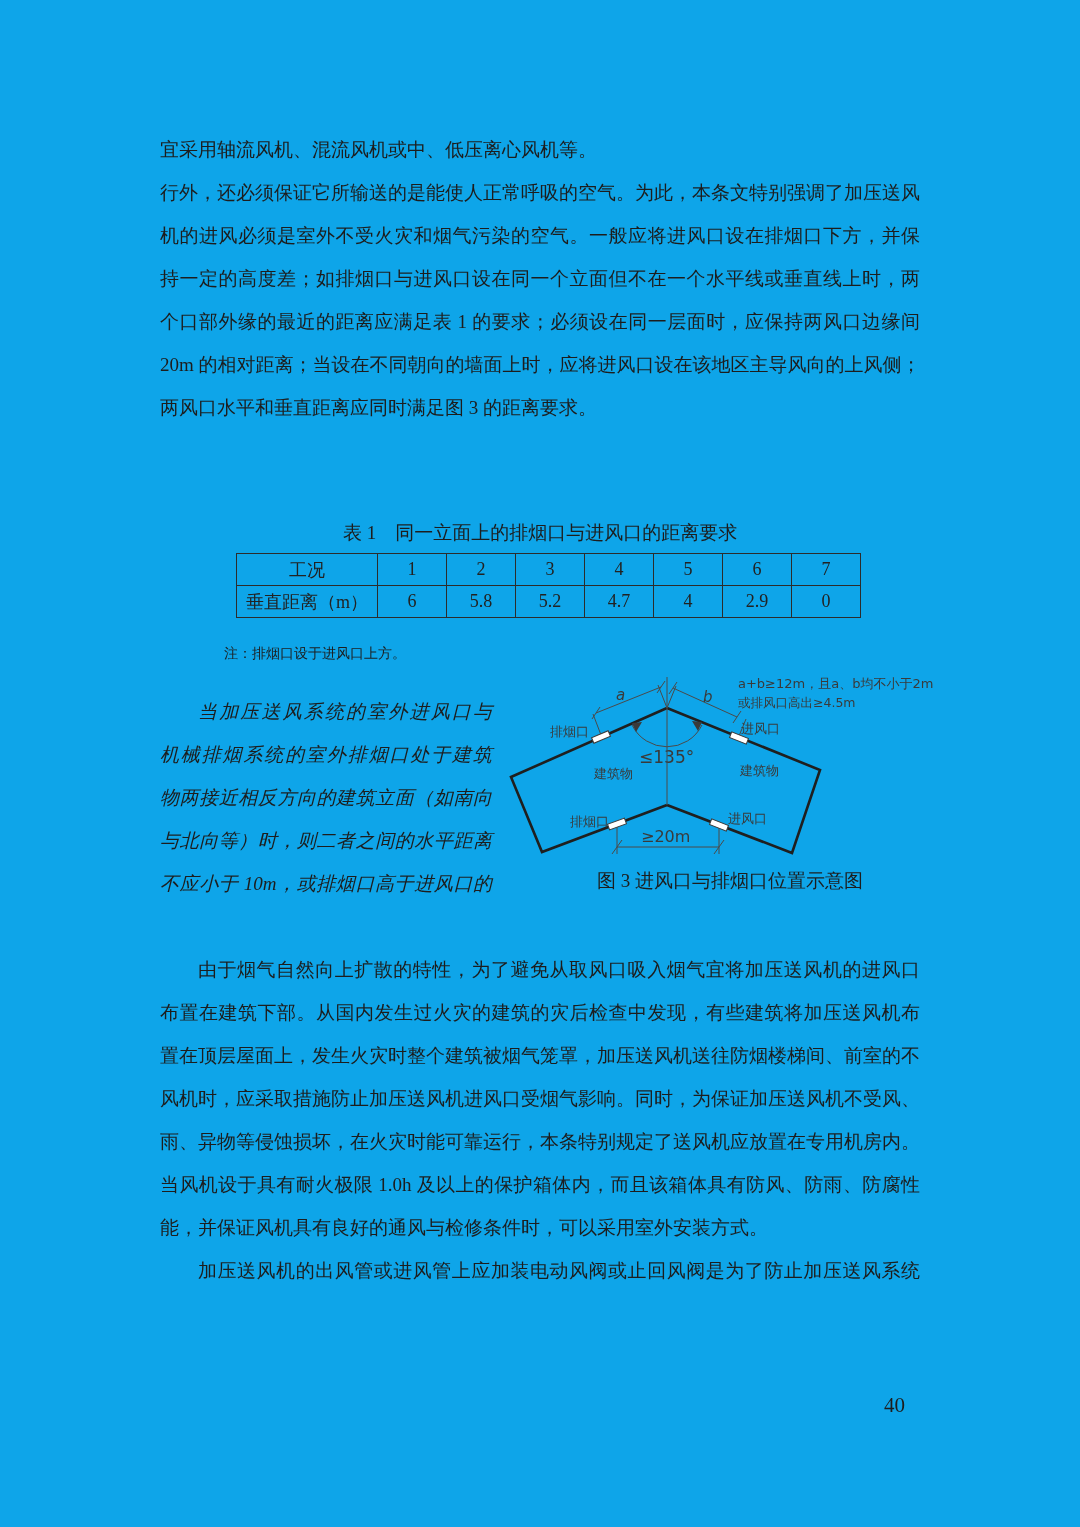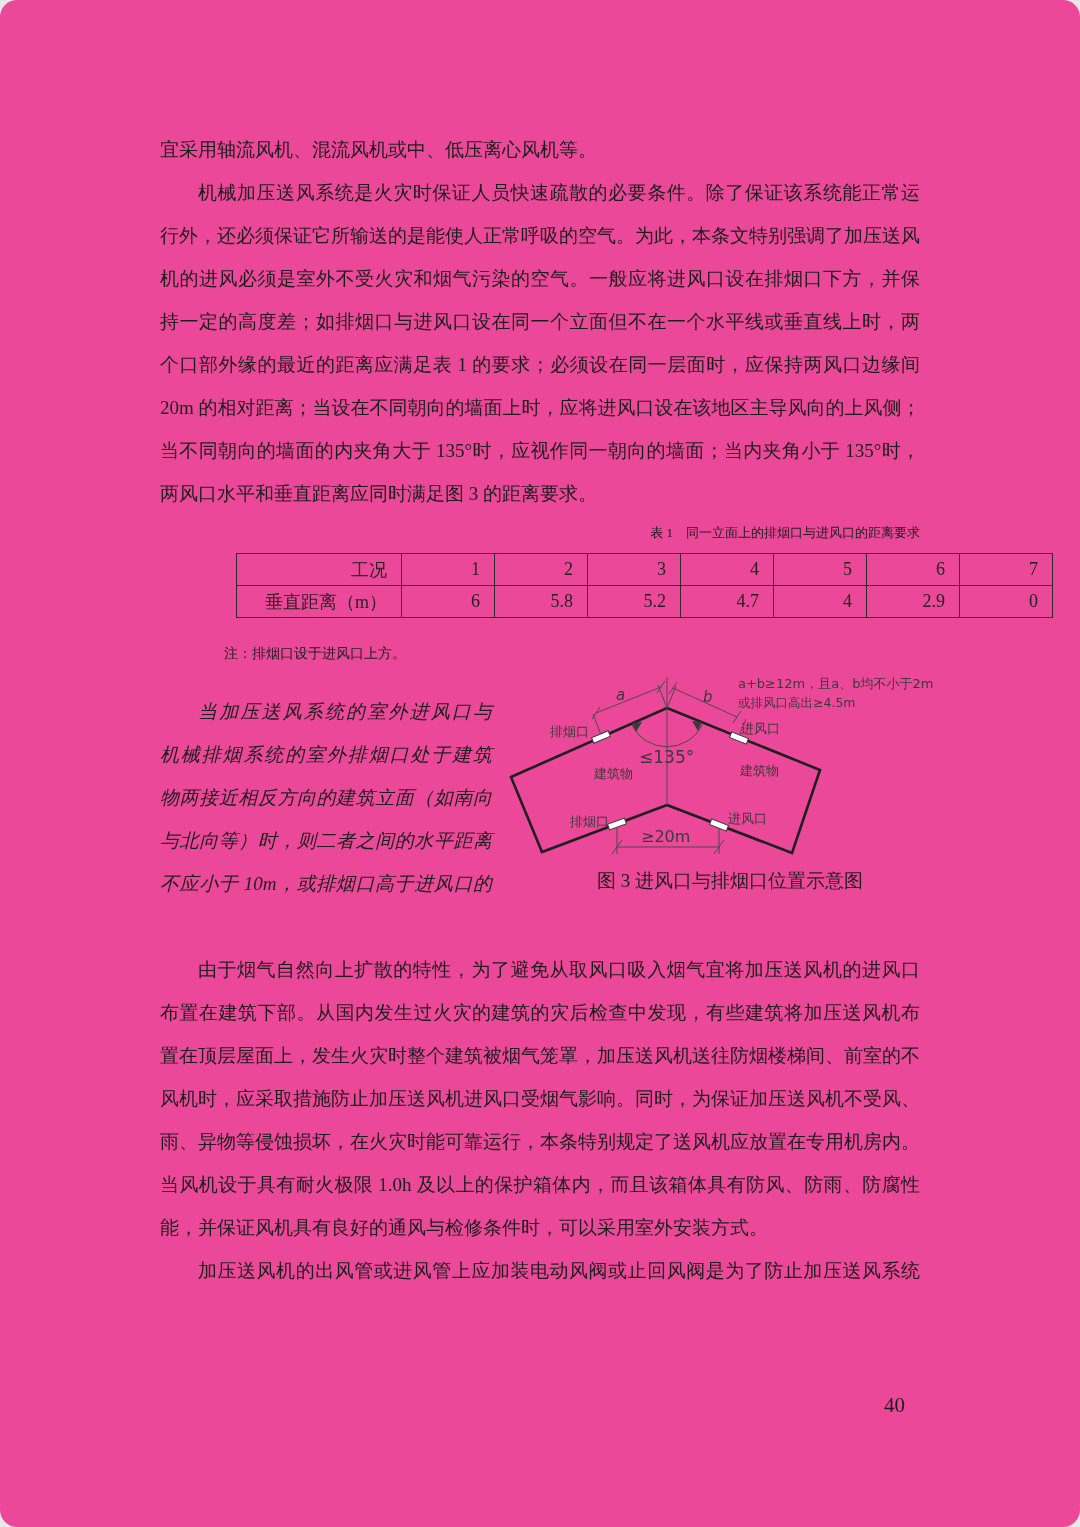--- a/index.html
+++ b/index.html
@@ -1,34 +1,34 @@
 <!DOCTYPE html>
 <html><head>
 <meta charset="utf-8">
 <style>
   html,body { margin:0; padding:0; background:#e8e8e8; }
   .page {
-    position:relative; width:1080px; height:1527px; background:#ec4899;
+    position:relative; width:1080px; height:1527px; background:#0ea5e9;
     font-family:"Liberation Serif","DejaVu Serif",serif; color:#1d1d1d;
-    margin:0 auto; overflow:hidden;border-radius:17px;
+    margin:0 auto; overflow:hidden;
   }
   .block { position:absolute; left:160px; width:760px; }
   .line  { height:43px; line-height:43px; font-size:19px; white-space:nowrap; }
   .jline { text-align:justify; text-align-last:justify; }
   .lline { text-align:left; }
   .indent { text-indent:38px; }
   .table-title {
     position:absolute; left:160px; top:516px; width:760px; height:34px;
-    line-height:34px; text-align:right; font-size:13px;
+    line-height:34px; text-align:center; font-size:19px;
   }
   table.dtable {
     position:absolute; left:236px; top:553px; border-collapse:collapse;
     font-size:18px; color:#222;
   }
-  .dtable td { border:1.5px solid #2c2c2c; text-align:right; height:31px; padding:0 14px; }
+  .dtable td { border:1.5px solid #2c2c2c; text-align:center; height:31px; padding:0 2px; }
   .dtable td.c0 { width:136px; }
   .dtable td.c  { width:64px; }
   .note {
     position:absolute; left:224px; top:637px; height:34px; line-height:34px;
     font-size:14px;
   }
   .sidecol { position:absolute; left:160px; top:690px; width:332px;font-style:italic; }
   .figure { position:absolute; left:500px; top:663px; width:460px; }
   .figure svg { display:block; }
   .caption { text-align:center; font-size:19px; color:#1d1d1d; }
@@ -38,27 +38,25 @@
   .dwg-thick { stroke:#1f1f1f; stroke-width:2.6; fill:none; stroke-linejoin:miter; }
   .dwg-open  { fill:#ffffff; stroke:#3a3a3a; stroke-width:1; }
 </style>
 </head>
 <body>
 
 <div class="page">
 
   <div class="block" style="top:128px">
     <div class="line lline">宜采用轴流风机、混流风机或中、低压离心风机等。</div>
-    <div class="line jline indent">机械加压送风系统是火灾时保证人员快速疏散的必要条件。除了保证该系统能正常运</div>
     <div class="line jline">行外，还必须保证它所输送的是能使人正常呼吸的空气。为此，本条文特别强调了加压送风</div>
     <div class="line jline">机的进风必须是室外不受火灾和烟气污染的空气。一般应将进风口设在排烟口下方，并保</div>
     <div class="line jline">持一定的高度差；如排烟口与进风口设在同一个立面但不在一个水平线或垂直线上时，两</div>
     <div class="line jline">个口部外缘的最近的距离应满足表 1 的要求；必须设在同一层面时，应保持两风口边缘间</div>
     <div class="line jline">20m 的相对距离；当设在不同朝向的墙面上时，应将进风口设在该地区主导风向的上风侧；</div>
-    <div class="line jline">当不同朝向的墙面的内夹角大于 135°时，应视作同一朝向的墙面；当内夹角小于 135°时，</div>
     <div class="line lline">两风口水平和垂直距离应同时满足图 3 的距离要求。</div>
   </div>
 
   <div class="table-title">表 1　同一立面上的排烟口与进风口的距离要求</div>
 
   <table class="dtable">
     <tbody>
         <tr>
       <td class="c0">工况</td>
       <td class="c">1</td>

